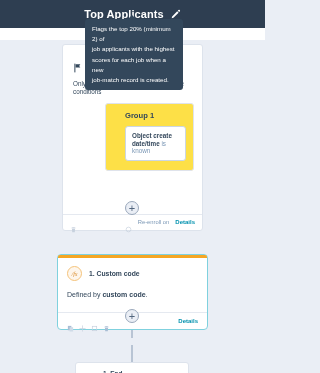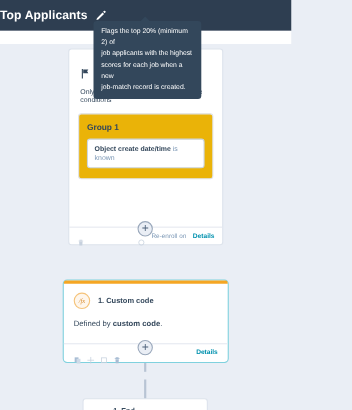--- a/index.html
+++ b/index.html
@@ -8,21 +8,21 @@
     font-family: "Liberation Sans", sans-serif;
     background: #eaeef5;
     overflow: hidden;
   }
   #app { position: relative; width: 265px; height: 373px; background: #eaeef5; }
 
   
   .header {
     position: absolute; top: 0; left: 0; width: 265px; height: 28px;
     background: #2e3e51;
-    display: flex; align-items: center; 
+    display: flex; align-items: center; justify-content: center;
     gap: 6px;
   }
   .header-title {
     color: #ffffff; font-size: 11px; font-weight: bold; letter-spacing: .1px;
   }
   .pencil-icon { display: block; width: 11px; height: 11px; }
   .pencil-icon svg { display: block; }
 
   .subbar {
     position: absolute; top: 28px; left: 0; width: 265px; height: 12px;
@@ -62,22 +62,22 @@
   }
   .trigger-head { display: flex; align-items: center; gap: 7px; padding: 2px 0 7px 2px; }
   .flag-icon { width: 10px; height: 10px; display: block; }
   .trigger-head-label { font-size: 7.2px; font-weight: bold; color: #33475b; }
 
   .enroll-sub {
     font-size: 6.3px; color: #33475b; padding: 0 0 7px 2px; line-height: 1.3;
   }
 
   .group-box {
-    background: #eab308; border: 1px solid #dfe3eb; border-radius: 3px;
-    padding: 7px 7px 9px 7px; margin-bottom: 7px;
+    background: #fde047; border: 1px solid #dfe3eb; border-radius: 3px;
+    padding: 7px 7px 9px 19px; margin-bottom: 7px; margin-left: 34px;
   }
   .group-title { font-size: 7.6px; font-weight: bold; color: #33475b; margin-bottom: 6px; }
   .filter-pill {
     background: #ffffff; border: 1px solid #cbd6e2; border-radius: 3px;
     padding: 5px 6px; font-size: 6.3px; color: #7c98b6; line-height: 1.2;
   }
   .filter-pill b { color: #33475b; font-weight: bold; }
 
   .trigger-spacer { height: 36px; }
 

